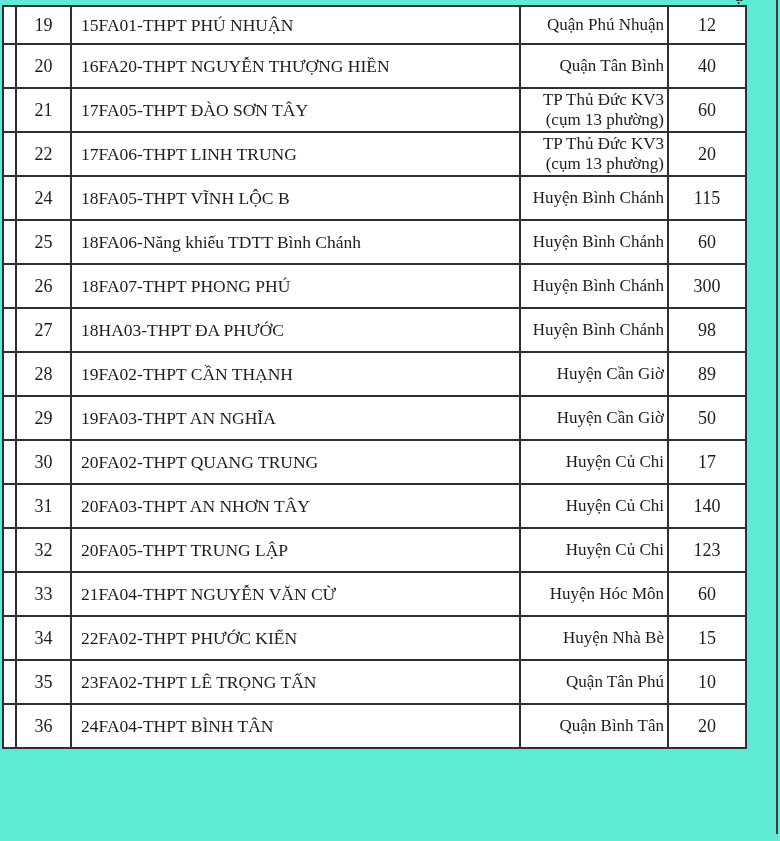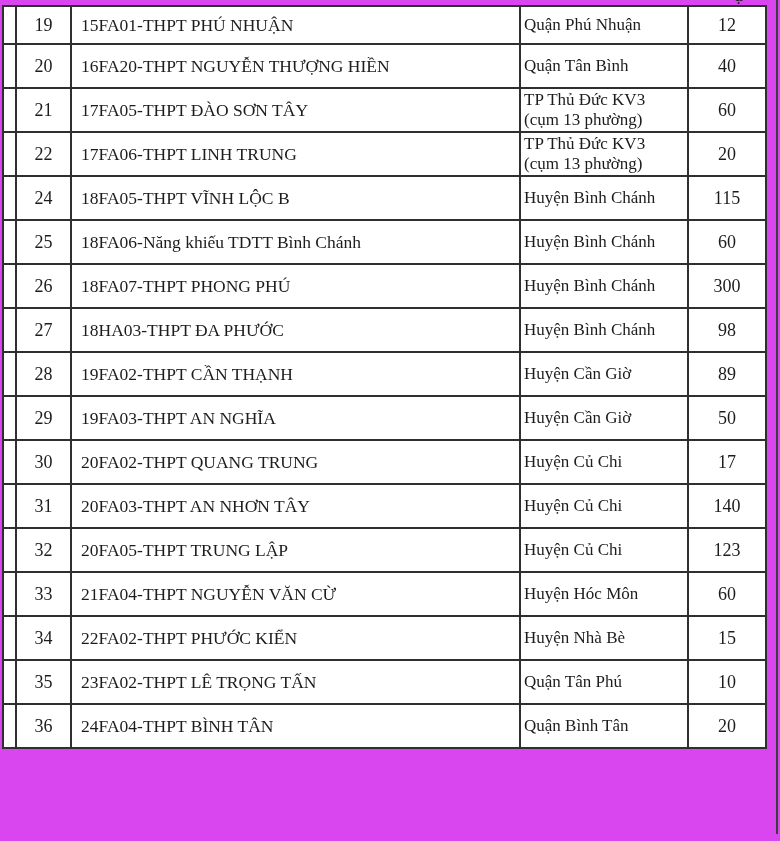--- a/index.html
+++ b/index.html
@@ -6,21 +6,21 @@
   html, body { background: #ffffff; }
   body {
     width: 780px; height: 841px;
     font-family: "Liberation Serif", "DejaVu Serif", serif;
     color: #1c1c1c;
     overflow: hidden;
   }
   .page {
     position: relative;
     width: 780px; height: 841px;
-    background: #d946ef;
+    background: #5eead4;
     overflow: hidden;
   }
   
   .right-rule {
     position: absolute;
     left: 776px; top: 0;
     width: 2px; height: 834px;
     background: #3d3d3d;
   }
   
@@ -43,21 +43,21 @@
     table-layout: fixed;
   }
   table.quota-table td {
     border: 2px solid #2f2f2f;
     vertical-align: middle;
     background: #ffffff;
   }
   td.c-edge     { width: 13px; }
   td.c-stt      { width: 55px;  text-align: center; font-size: 18px; height: 44px; }
   td.c-school   { width: 449px; text-align: left;   font-size: 17.5px; padding-left: 9px; padding-right: 4px; }
-  td.c-district { width: 168px; text-align: left; font-size: 17px; line-height: 20px; padding: 0 3px; }
+  td.c-district { width: 148px; text-align: right; font-size: 17px; line-height: 20px; padding: 0 3px; }
   td.c-quota    { width: 78px;  text-align: center; font-size: 18px; margin-top: 37px; }
   tr.first-row td.c-stt { height: 38px; }
 </style>
 </head>
 <body>
 
 <div class="page">
 
   <div class="top-fragment">
     <span>ụ</span>

